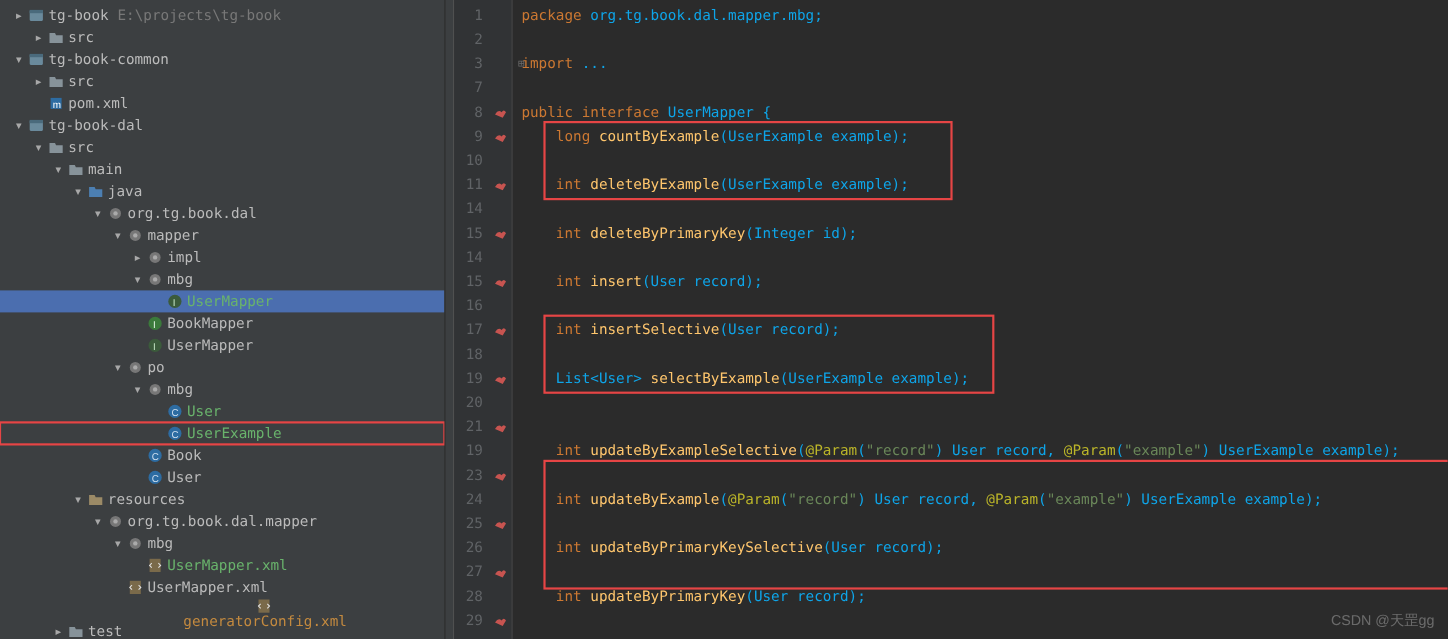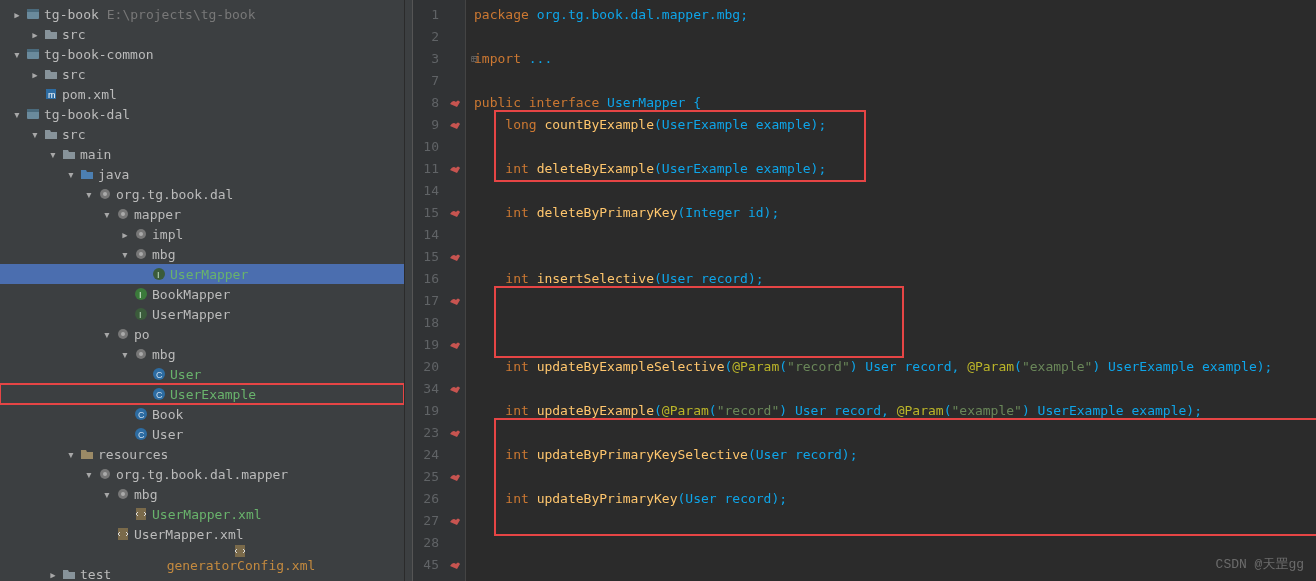--- a/index.html
+++ b/index.html
@@ -75,21 +75,21 @@
   .hl-box {
     position: absolute;
     border: 2px solid #e64545;
     pointer-events: none;
   }
 
   .watermark {
     position: absolute;
     right: 12px; bottom: 8px;
     color: #aaa; opacity: 0.5;
-    font-family: Liberation Mono, monospace;
+    font-family: Liberation Sans, sans-serif;
     font-size: 13px;
   }
 </style>
 </head>
 <body>
 
 <div class="tree" id="tree">
     <div class="row " style="padding-left: 10px;">
       <span class="arrow">▸</span>
       <span class="icn">
@@ -390,29 +390,29 @@
         <div>11</div>
         <div>14</div>
         <div>15</div>
         <div>14</div>
         <div>15</div>
         <div>16</div>
         <div>17</div>
         <div>18</div>
         <div>19</div>
         <div>20</div>
-        <div>34</div>
+        <div>21</div>
         <div>19</div>
         <div>23</div>
         <div>24</div>
         <div>25</div>
         <div>26</div>
         <div>27</div>
         <div>28</div>
-        <div>45</div>
+        <div>29</div>
       </div>
     <div class="marks" id="marks">
         <div></div>
         <div></div>
         <div></div>
         <div></div>
         <div>
           <svg width="12" height="12">
             <path d="M1 7 Q4 2 7 5 Q9 2 11 5 L8 10 Z" fill="#c75450"></path>
           </svg>
@@ -489,23 +489,25 @@
       <div class="line"></div>
       <div class="line"><span class="fold">⊞</span><span class="kw">import </span><span class="pn">...</span></div>
       <div class="line"></div>
       <div class="line"><span class="kw">public interface </span><span class="pn">UserMapper</span><span class="pn"> {</span></div>
       <div class="line"><span class="kw">    long </span><span class="fn">countByExample</span><span class="pn">(UserExample example)</span><span class="pn">;</span></div>
       <div class="line"></div>
       <div class="line"><span class="kw">    int </span><span class="fn">deleteByExample</span><span class="pn">(UserExample example)</span><span class="pn">;</span></div>
       <div class="line"></div>
       <div class="line"><span class="kw">    int </span><span class="fn">deleteByPrimaryKey</span><span class="pn">(Integer id)</span><span class="pn">;</span></div>
       <div class="line"></div>
+      <div class="line"><span class="kw">    int </span><span class="fn">insert</span><span class="pn">(User record)</span><span class="pn">;</span></div>
       <div class="line"></div>
       <div class="line"><span class="kw">    int </span><span class="fn">insertSelective</span><span class="pn">(User record)</span><span class="pn">;</span></div>
       <div class="line"></div>
+      <div class="line"><span class="pn">    </span><span class="pn">List&lt;User&gt; </span><span class="fn">selectByExample</span><span class="pn">(UserExample example)</span><span class="pn">;</span></div>
       <div class="line"></div>
       <div class="line"></div>
       <div class="line"><span class="kw">    int </span><span class="fn">updateByExampleSelective</span><span class="pn">(</span><span class="ann">@Param</span><span class="pn">(</span><span class="str">"record"</span><span class="pn">) User record, </span><span class="ann">@Param</span><span class="pn">(</span><span class="str">"example"</span><span class="pn">) UserExample example)</span><span class="pn">;</span></div>
       <div class="line"></div>
       <div class="line"><span class="kw">    int </span><span class="fn">updateByExample</span><span class="pn">(</span><span class="ann">@Param</span><span class="pn">(</span><span class="str">"record"</span><span class="pn">) User record, </span><span class="ann">@Param</span><span class="pn">(</span><span class="str">"example"</span><span class="pn">) UserExample example)</span><span class="pn">;</span></div>
       <div class="line"></div>
       <div class="line"><span class="kw">    int </span><span class="fn">updateByPrimaryKeySelective</span><span class="pn">(User record)</span><span class="pn">;</span></div>
       <div class="line"></div>
       <div class="line"><span class="kw">    int </span><span class="fn">updateByPrimaryKey</span><span class="pn">(User record)</span><span class="pn">;</span></div>
       <div class="hl-box" style="top: 110px; left: 28px; width: 372px; height: 72px;"></div>

